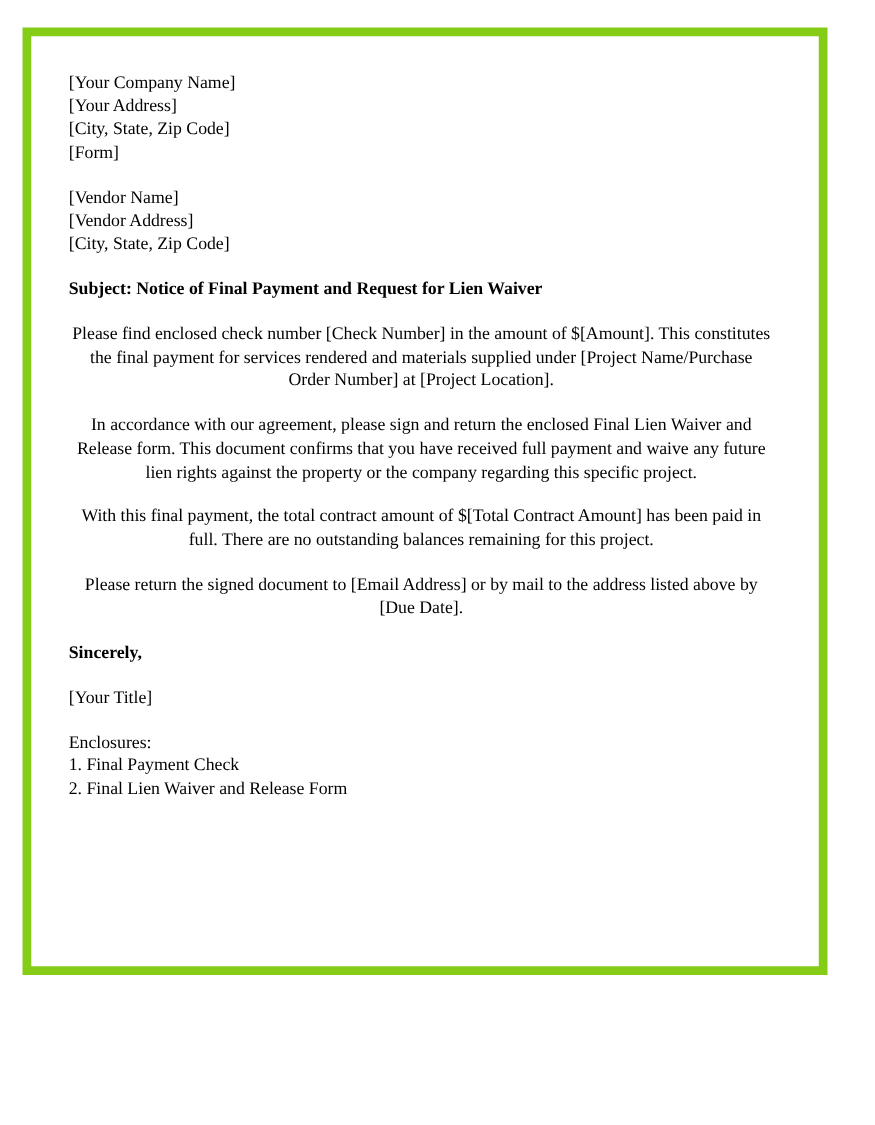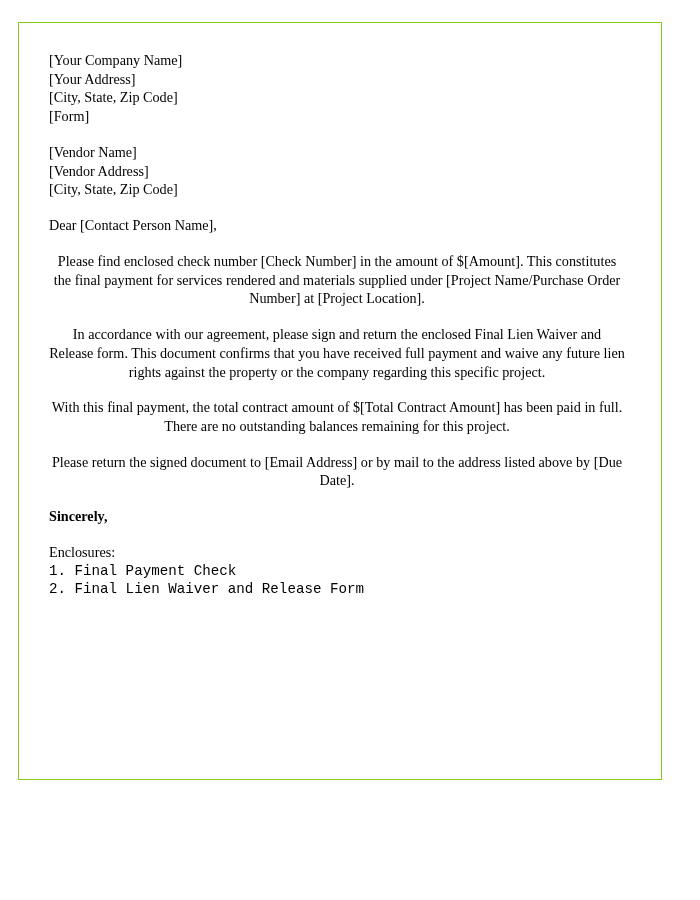--- a/index.html
+++ b/index.html
@@ -18,21 +18,21 @@
     width: 700px;
     height: 900px;
     box-sizing: border-box;
   }
   .letter-frame {
     position: absolute;
     left: 18px;
     top: 22px;
     width: 644px;
     height: 758px;
-    border: 1px solid #84cc16;
+    border: 7px solid #84cc16;
     box-sizing: border-box;
     background: #ffffff;
   }
   .letter-body {
     padding: 28px 36px 0 30px;
     font-size: 14.2px;
     line-height: 1.32;
   }
   .block {
     margin-bottom: 17px;
@@ -60,21 +60,20 @@
     font-weight: bold;
   }
   .sig-block {
     margin-bottom: 17px;
   }
   .enclosures-title {
     font-weight: normal;
   }
   .enc-item {
     white-space: pre-wrap;
-    font-family: Liberation Mono, monospace;
   }
 </style>
 </head>
 <body>
 
 <div class="page">
   <div class="letter-frame">
     <div class="letter-body">
 
       <div class="block">
@@ -83,31 +82,32 @@
         <div class="line">[City, State, Zip Code]</div>
         <div class="line">[Form]</div>
       </div>
 
       <div class="block">
         <div class="line">[Vendor Name]</div>
         <div class="line">[Vendor Address]</div>
         <div class="line">[City, State, Zip Code]</div>
       </div>
 
+      <div class="subject">Subject: Notice of Final Payment and Request for Lien Waiver</div>
 
-      <div class="salutation">Dear [Contact Person Name],</div>
 
       <div class="para">Please find enclosed check number [Check Number] in the amount of $[Amount]. This constitutes the final payment for services rendered and materials supplied under [Project Name/Purchase Order Number] at [Project Location].</div>
       <div class="para">In accordance with our agreement, please sign and return the enclosed Final Lien Waiver and Release form. This document confirms that you have received full payment and waive any future lien rights against the property or the company regarding this specific project.</div>
       <div class="para">With this final payment, the total contract amount of $[Total Contract Amount] has been paid in full. There are no outstanding balances remaining for this project.</div>
       <div class="para">Please return the signed document to [Email Address] or by mail to the address listed above by [Due Date].</div>
 
       <div class="signoff">Sincerely,</div>
 
       <div class="sig-block">
+        <div class="line">[Your Title]</div>
       </div>
 
       <div class="block tight">
         <div class="enclosures-title">Enclosures:</div>
         <div class="enc-item">1. Final Payment Check</div>
         <div class="enc-item">2. Final Lien Waiver and Release Form</div>
       </div>
 
     </div>
   </div>

